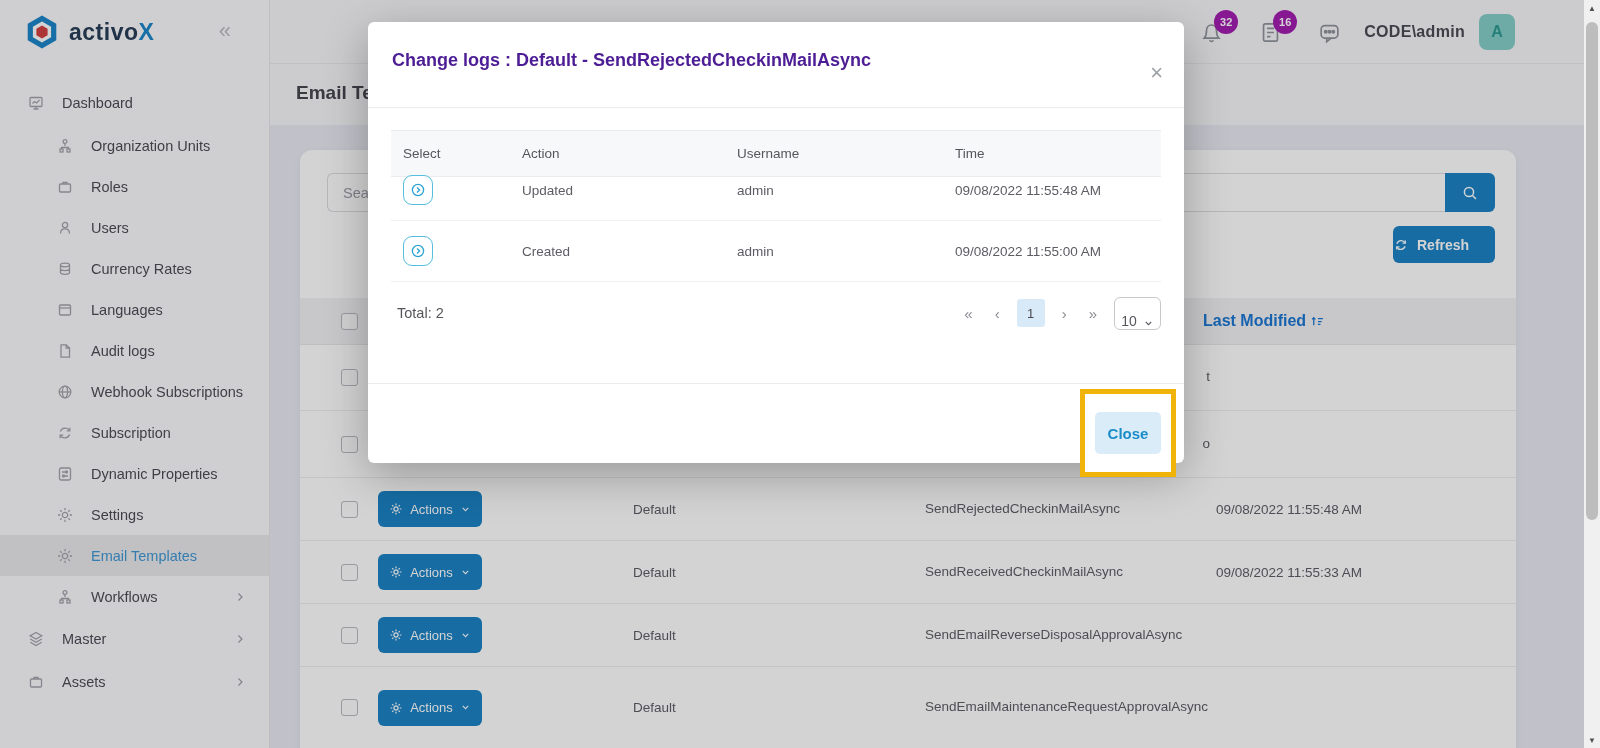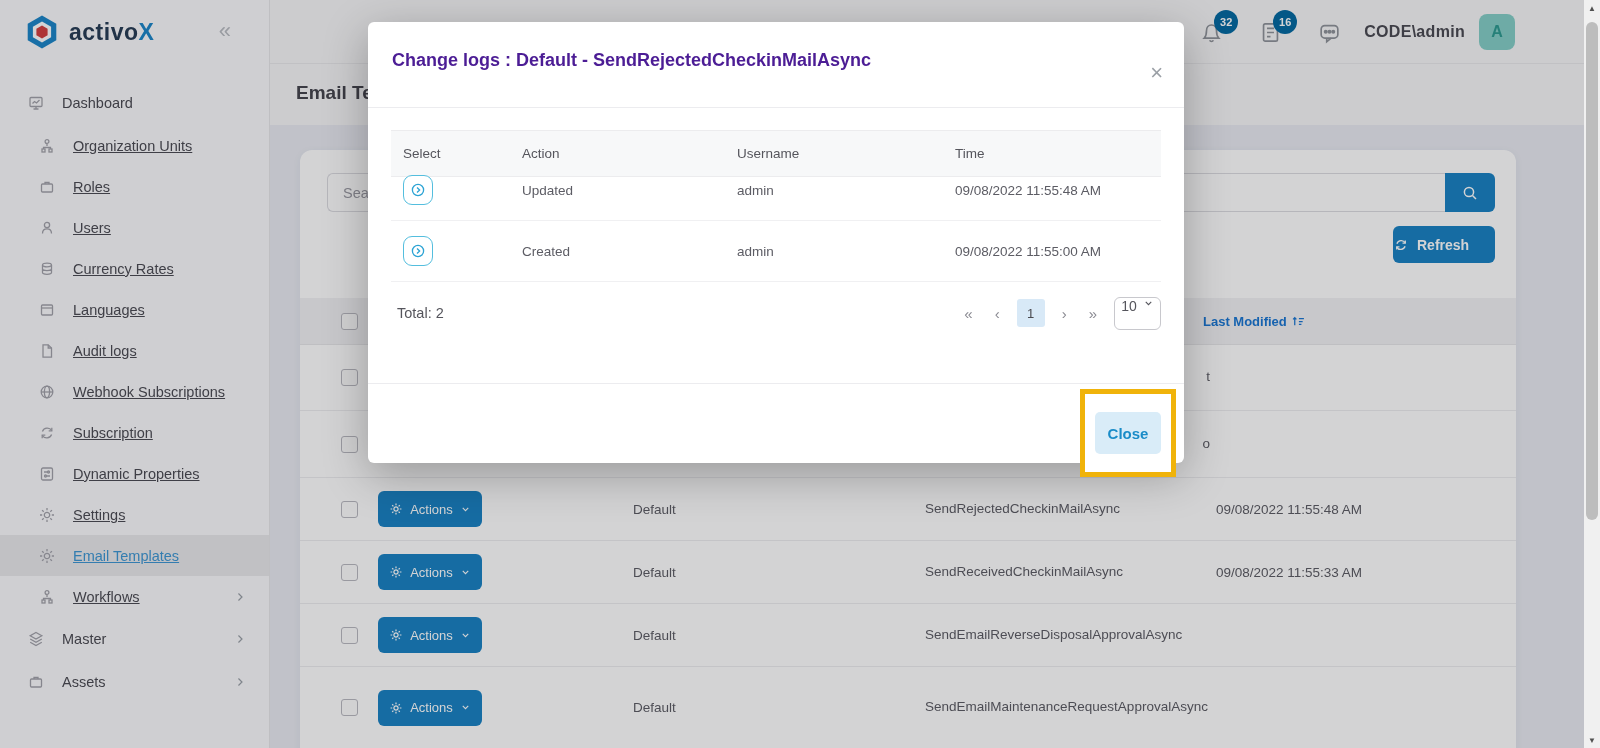--- a/index.html
+++ b/index.html
@@ -6,52 +6,52 @@
   html,body { width:1600px; height:748px; overflow:hidden; font-family:"Liberation Sans", sans-serif; background:#edeff5; }
 
   
   .sidebar { position:absolute; left:0; top:0; width:270px; height:748px; background:#fbfbfd; border-right:1px solid #e7e7ea; z-index:10; }
   .logo-row { height:64px; display:flex; align-items:center; padding:0 24px; position:relative; }
   .logo-text { font-size:23px; font-weight:600; color:#273c55; letter-spacing:.5px; margin-left:9px; }
   .logo-x { font-size:23px; font-weight:700; color:#1b86c8; }
   .collapse-btn { position:absolute; right:38px; top:18px; font-size:22px; color:#b9bcc2; cursor:pointer; }
   .menu { padding-top:16px; }
   .s-item { display:flex; align-items:center; height:41px; padding:0 22px 0 27px; position:relative; color:#4b4b53; font-size:14.5px; cursor:pointer; }
-  .s-item.lvl1 { padding-left:38px;text-decoration:underline; }
+  .s-item.lvl1 { padding-left:56px; }
   .s-item .s-label { margin-left:17px; }
   .s-item.h45 { height:45px; } .s-item.h44 { height:44px; } .s-item.h43 { height:43px; }
   .s-item.parent-active { background:#efeff1; color:#4a7fd1; }
   .s-item.parent-active .ic { color:#8d9bb5; }
   .s-item.active { background:#e9e9ec; color:#3e97d3; }
   .ic { width:18px; height:18px; flex:0 0 18px; color:#a2a2aa; }
   .chev { position:absolute; right:22px; width:14px; height:14px; color:#9aa0a8; }
   .s-item.parent-active .chev { color:#4a7fd1; }
 
   
   .header { position:absolute; left:270px; top:0; width:1330px; height:64px; background:#f7f7f8; border-bottom:1px solid #e9e9ec; z-index:10; }
   .hdr-right { position:absolute; right:85px; top:0; height:64px; display:flex; align-items:center; }
   .hicon-wrap { position:relative; margin-left:34px; }
   .hicon { width:25px; height:25px; color:#8f939a; display:block; }
-  .badge { position:absolute; top:-10px; right:-14px; min-width:24px; height:24px; border-radius:12px; background:#0369a1; color:#fff; font-size:11px; font-weight:700; display:flex; align-items:center; justify-content:center; padding:0 5px; }
+  .badge { position:absolute; top:-10px; right:-14px; min-width:24px; height:24px; border-radius:12px; background:#a21caf; color:#fff; font-size:11px; font-weight:700; display:flex; align-items:center; justify-content:center; padding:0 5px; }
   .hdr-user { margin-left:22px; font-size:16px; font-weight:600; color:#4a4a52; letter-spacing:.3px; }
   .hdr-avatar { margin-left:14px; width:36px; height:36px; border-radius:8px; background:#84cfc7; color:#2d9a90; font-size:16px; font-weight:600; display:flex; align-items:center; justify-content:center; cursor:pointer; }
 
   
   .titlebar { position:absolute; left:270px; top:64px; width:1330px; height:61px; background:#f7f7f8; z-index:5; }
   .page-title { position:absolute; left:26px; top:18px; font-size:19px; font-weight:600; color:#45454d; }
   .content { position:absolute; left:270px; top:125px; width:1330px; height:623px; background:#e9ebf2; z-index:4; }
   .card { position:absolute; left:30px; top:25px; width:1216px; height:640px; background:#ffffff; border-radius:12px 12px 0 0; box-shadow:0 2px 8px rgba(40,50,80,.06); }
   .search-input { position:absolute; left:27px; top:23px; width:1118px; height:39px; border:1px solid #dcdce1; border-right:none; border-radius:6px 0 0 6px; font-size:14.5px; color:#55555c; padding:0 15px; outline:none; background:#fff; font-family:"Liberation Sans",sans-serif; }
   .search-input::placeholder { color:#9a9aa3; }
   .search-btn { position:absolute; left:1145px; top:23px; width:50px; height:39px; background:#1982c4; border-radius:0 6px 6px 0; display:flex; align-items:center; justify-content:center; cursor:pointer; }
   .refresh-btn { position:absolute; left:1093px; top:76px; width:102px; height:37px; background:#1982c4; border-radius:6px; color:#fff; font-size:14px; font-weight:600; display:flex; align-items:center; justify-content:flex-start; gap:8px; cursor:pointer; }
 
   .grid-row { display:grid; grid-template-columns:37px 255px 292px 291px 1fr; align-items:center; padding-left:41px; }
   .t-head { position:absolute; left:0; top:148px; width:1216px; height:47px; background:#f2f2f4; border-bottom:1px solid #e7e7ea; }
-  .lastmod { grid-column:5; display:flex; align-items:center; gap:4px; color:#1976d2; font-weight:700; font-size:13px; margin-left:-13px; cursor:pointer; }
+  .lastmod { grid-column:5; display:flex; align-items:center; gap:4px; color:#1976d2; font-weight:700; font-size:16px; margin-left:-13px; cursor:pointer; }
   .cb { width:17px; height:17px; border:1.5px solid #b9b9c0; border-radius:3px; background:#fdfdfd; cursor:pointer; }
   .t-row { position:absolute; left:0; width:1216px; border-bottom:1px solid #ededf0; font-size:13.5px; color:#5c5c64; }
   .t-row .name { word-break:break-all; line-height:1.5; padding-right:4px; }
   .t-row .tail { text-align:right; padding-right:6px; }
   .actions-btn { width:104px; height:36px; background:#1982c4; border-radius:6px; color:#fff; font-size:13px; font-weight:500; display:flex; align-items:center; justify-content:center; gap:7px; cursor:pointer; }
 
   
   .dim { position:absolute; inset:0; background:rgba(10,12,16,.18); z-index:50; }
   .scrollbar { position:absolute; right:0; top:0; width:16px; height:748px; background:#f0f0f0; z-index:60; }
   .sb-arrow { position:absolute; left:0; width:16px; height:16px; display:flex; align-items:center; justify-content:center; font-size:8px; color:#505050; cursor:pointer; }
@@ -64,21 +64,21 @@
   .m-divider-top { position:absolute; left:0; top:85px; width:816px; height:1px; background:#ececef; }
   .m-grid { display:grid; grid-template-columns:119px 215px 218px 1fr; align-items:center; padding-left:12px; }
   .m-thead { position:absolute; left:23px; top:108px; width:770px; height:47px; background:#f7f8f9; border-top:1px solid #ececee; border-bottom:1px solid #ececee; font-size:13.5px; color:#55555c; font-weight:500; }
   .m-row { position:absolute; left:23px; width:770px; height:61px; border-bottom:1px solid #f0f0f2; font-size:13.5px; color:#5c5c64; }
   .view-btn { width:30px; height:30px; border:1.5px solid #54bede; border-radius:9px; display:flex; align-items:center; justify-content:center; cursor:pointer; background:#fff; }
   .m-footrow { position:absolute; left:23px; top:260px; width:770px; height:62px; display:flex; align-items:center; }
   .m-total { font-size:14.5px; color:#55555c; margin-left:6px; }
   .pager { margin-left:auto; display:flex; align-items:center; gap:12px; margin-right:0px; }
   .pg-arrow { color:#8a8a92; font-size:15px; padding:0 5px; cursor:pointer; }
   .pg-page { width:28px; height:28px; background:#d8e9f7; border-radius:3px; color:#4a4a50; font-size:13px; display:flex; align-items:center; justify-content:center; cursor:pointer; }
-  .pg-size { width:47px; height:33px; border:1px solid #c8c8cd; border-radius:6px; display:flex; align-items:flex-start; justify-content:center; gap:6px; font-size:14px; color:#55555c; cursor:pointer; background:#fff; }
+  .pg-size { width:47px; height:33px; border:1px solid #c8c8cd; border-radius:6px; display:flex; align-items:flex-end; justify-content:center; gap:6px; font-size:14px; color:#55555c; cursor:pointer; background:#fff; }
   .m-divider-bot { position:absolute; left:0; top:361px; width:816px; height:1px; background:#ececef; }
   .hl-ring { position:absolute; right:8px; top:367px; border:5px solid #f0b30a; padding:18px 10px; background:#fff; }
   .close-btn { width:66px; height:42px; background:#d9ecf8; border-radius:5px; color:#1a8cc8; font-size:15px; font-weight:600; display:flex; align-items:center; justify-content:center; cursor:pointer; }
 </style>
 </head>
 <body>
 
 <svg width="0" height="0" style="position:absolute">
   <defs>
     <g id="g-gear">

